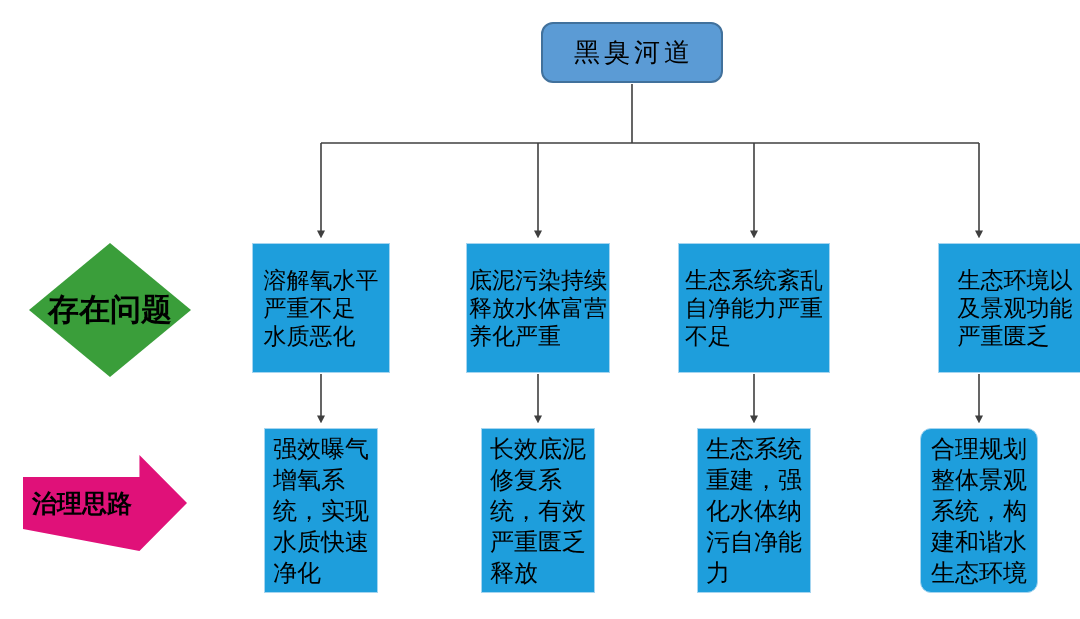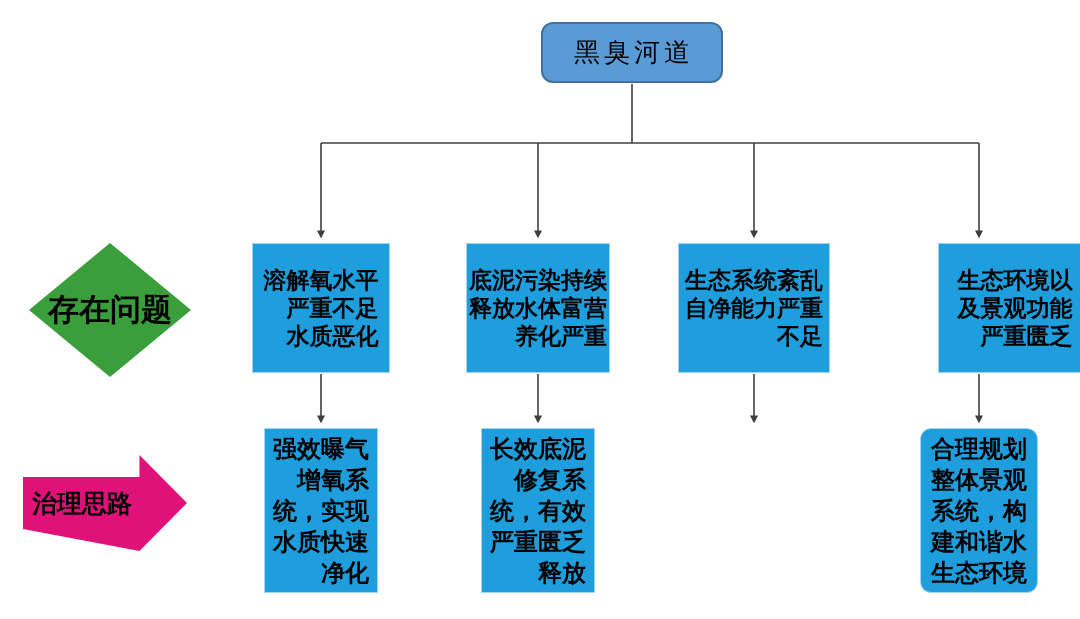--- a/index.html
+++ b/index.html
@@ -20,21 +20,21 @@
     pointer-events: none;
   }
   .conn { stroke: var(--line_color, #3f3f3f); stroke-width: 1.6; fill: none; }
   #arrowhead path { fill: var(--line_color, #3f3f3f); }
 
   .node {
     position: absolute;
     display: flex;
     align-items: center;
     justify-content: center;
-    text-align: right;
+    text-align: left;
     box-sizing: border-box;
     color: var(--text_color, #000000);
   }
 
   
   .root-node {
     left: 541px; top: 22px;
     width: 182px; height: 61px;
     background: var(--root_fill, #5b9bd5);
     border: 2px solid var(--root_border, #41719c);
@@ -43,21 +43,21 @@
     font-size: 26px;
     font-weight: 400;
     letter-spacing: 4px;
     padding-left: 4px; 
   }
 
   
   .blue-box {
     background: var(--node_fill, #1e9edc);
     border: 1px solid var(--node_edge, #a5d5f0);
-    font-weight: 700;
+    font-weight: 400;
     white-space: pre-line;
     line-height: 1.22;
   }
   .problem-box { top: 243px; height: 130px; font-size: 23px; }
   #p1 { left: 252px; width: 138px; }
   #p2 { left: 466px; width: 144px; }
   #p3 { left: 678px; width: 152px; }
   #p4 { left: 902px; width: 154px; margin-left: 36px; }
 
   .solution-box { top: 428px; height: 165px; font-size: 24px; line-height: 1.3; }
@@ -139,19 +139,24 @@
   <div id="s1" class="node blue-box solution-box">强效曝气
 增氧系
 统，实现
 水质快速
 净化</div>
   <div id="s2" class="node blue-box solution-box">长效底泥
 修复系
 统，有效
 严重匮乏
 释放</div>
+  <div id="s3" class="node blue-box solution-box">生态系统
+重建，强
+化水体纳
+污自净能
+力</div>
   <div id="s4" class="node blue-box solution-box">合理规划
 整体景观
 系统，构
 建和谐水
 生态环境</div>
 
 </div>
 
 </body></html>

